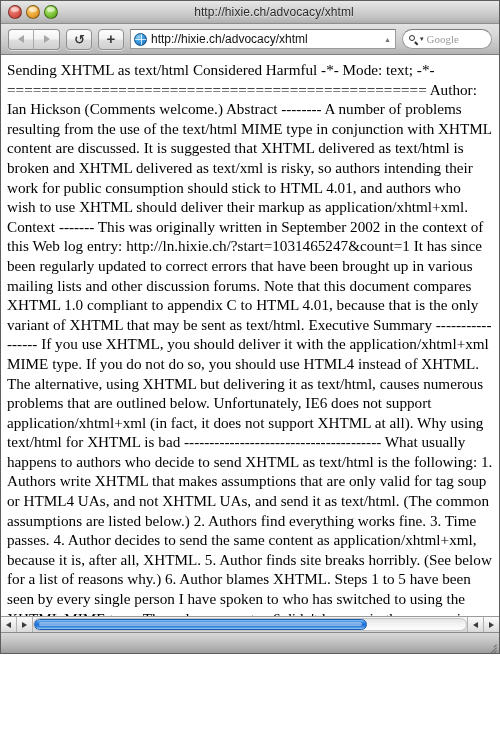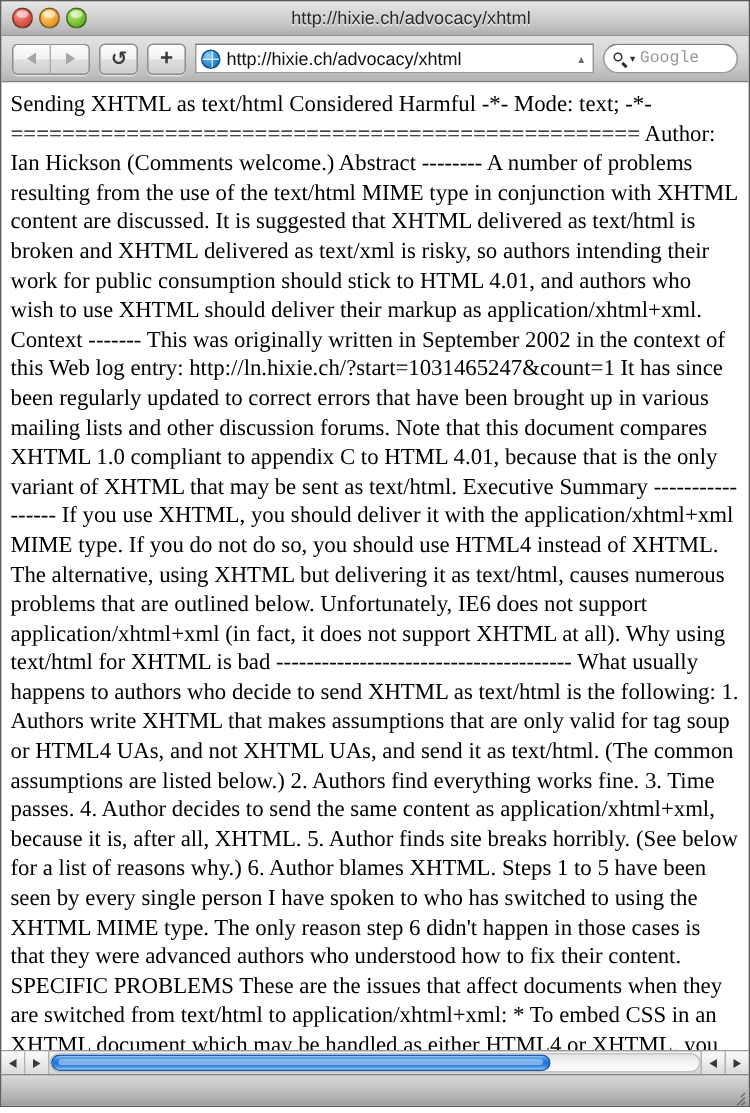--- a/index.html
+++ b/index.html
@@ -11,21 +11,21 @@
   body {
     width: 500px;
     height: 742px;
     overflow: hidden;
     font-family: "Liberation Sans", sans-serif;
   }
 
   .window {
     position: relative;
     width: 500px;
-    height: 738px;
+    height: 654px;
     box-sizing: border-box;
     background: #ffffff;
     border: 1px solid #5d5d5d;
     overflow: hidden;
     display: flex;
     flex-direction: column;
   }
 
   
   .titlebar {
@@ -254,21 +254,21 @@
     transform: rotate(45deg);
     transform-origin: left center;
   }
   .search-caret {
     font-size: 7px;
     color: #2e2e2e;
     font-family: "DejaVu Sans", sans-serif;
     margin-left: -1px;
   }
   .search-placeholder {
-    font-family: Liberation Mono, monospace;
+    font-family: Liberation Serif, serif;
     font-size: 11px;
     color: #9a9a9a;
     white-space: nowrap;
     overflow: hidden;
   }
 
   
   .content {
     flex: 1 1 auto;
     background: #ffffff;

